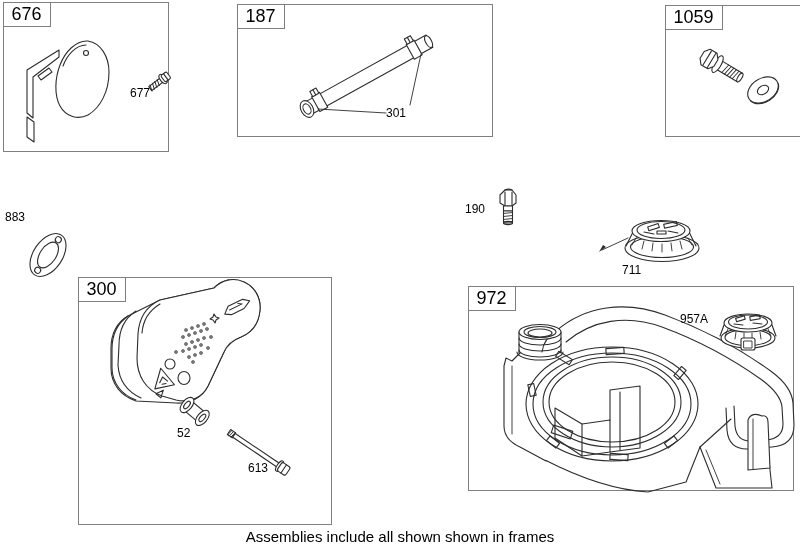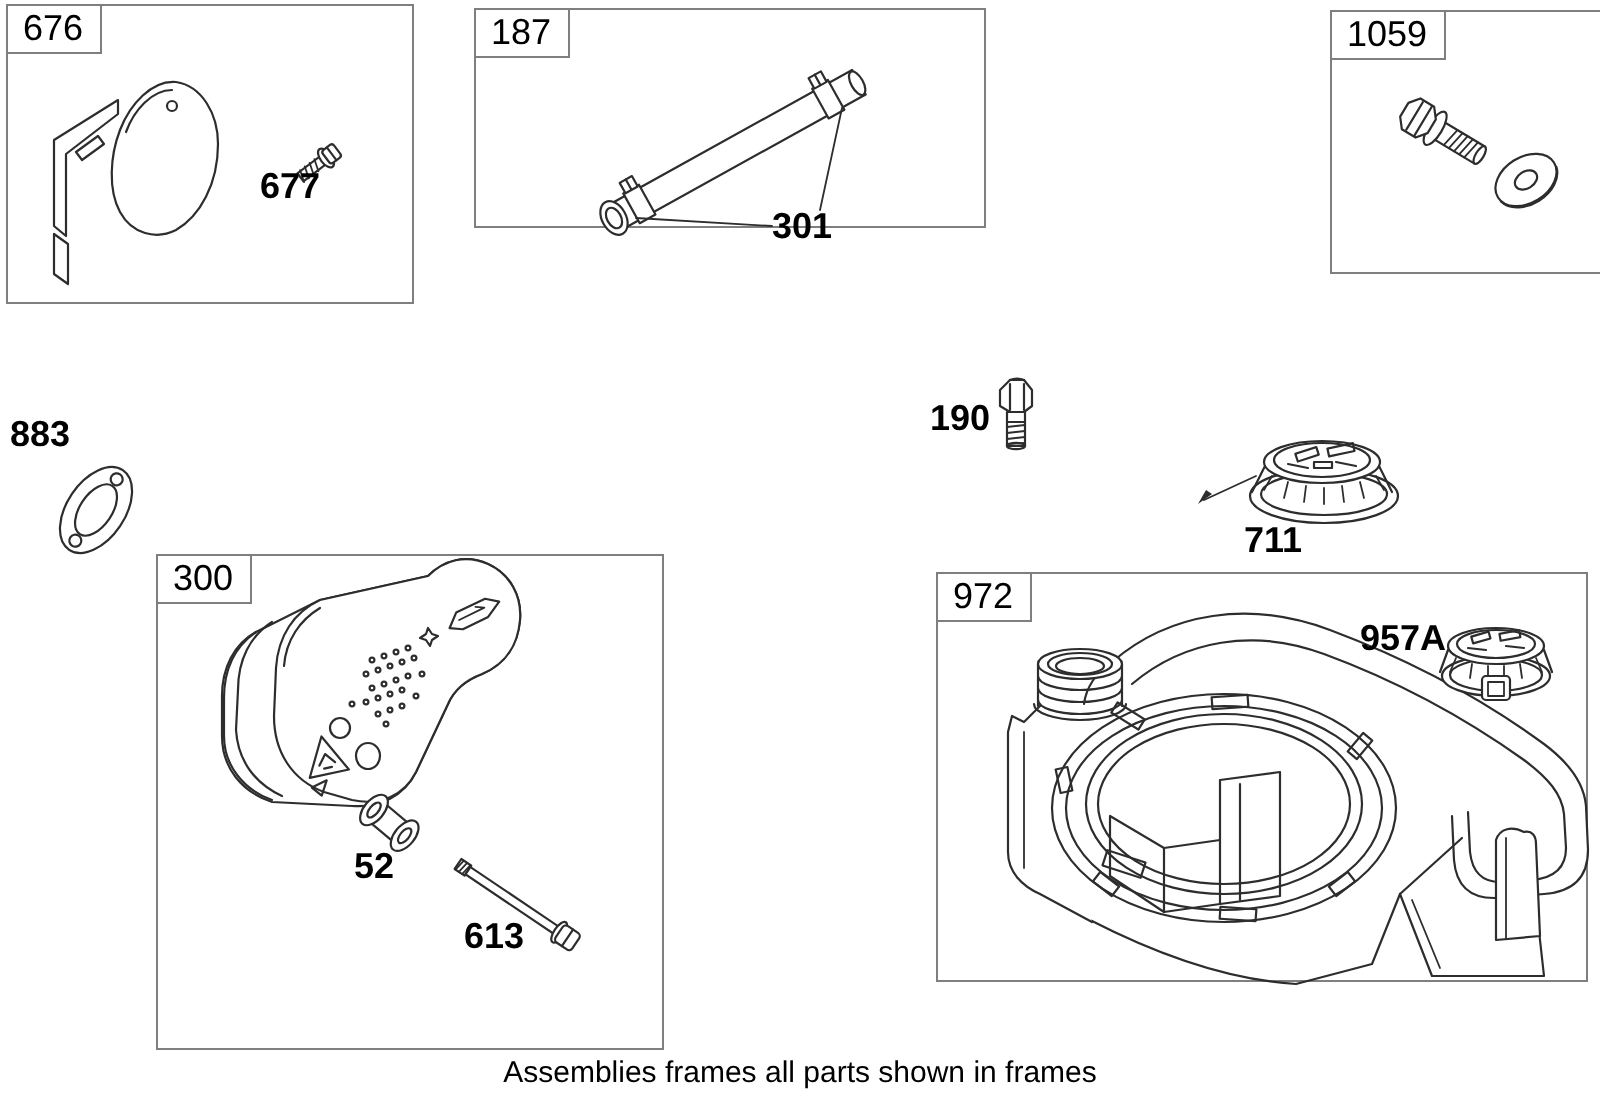--- a/index.html
+++ b/index.html
@@ -13,43 +13,42 @@
   .frame{
     position:absolute;border:1.5px solid var(--frame);background:transparent;
     box-sizing:border-box;
   }
   .frame-label{
     position:absolute;top:-1.5px;left:-1.5px;border:1.5px solid var(--frame);
     background:var(--bg);color:var(--text);font-size:18px;line-height:23px;
     padding:0 8px;white-space:nowrap;
   }
   .part-label{
-    position:absolute;color:var(--text);font-size:18px;line-height:18px;
+    position:absolute;color:var(--text);font-size:12px;line-height:18px;
     white-space:nowrap;
-    font-weight:bold;
   }
   #art{position:absolute;left:0;top:0;pointer-events:none;}
   #art *{stroke:var(--line);stroke-width:1.1;fill:none;stroke-linecap:round;stroke-linejoin:round;}
   #art .w{fill:#fff;}
   #art .dot{fill:var(--line);stroke:none;}
   #art .thin{stroke-width:0.9;}
   .caption{
     position:absolute;left:0;top:528px;width:800px;text-align:center;
     color:var(--text);font-size:15px;
   }
 </style>
 </head>
 <body>
 
 <div id="stage">
 
-  <div class="frame" style="left:3px;top:2px;width:204px;height:150px;">
+  <div class="frame" style="left:3px;top:2px;width:166px;height:150px;">
     <div class="frame-label">676</div>
   </div>
-  <div class="frame" style="left:237px;top:4px;width:256px;height:110px;">
+  <div class="frame" style="left:237px;top:4px;width:256px;height:133px;">
     <div class="frame-label">187</div>
   </div>
   <div class="frame" style="left:665px;top:5px;width:148px;height:132px;">
     <div class="frame-label">1059</div>
   </div>
   <div class="frame" style="left:78px;top:245px;width:254px;height:248px;margin-top:32px;">
     <div class="frame-label">300</div>
   </div>
   <div class="frame" style="left:468px;top:286px;width:326px;height:205px;">
     <div class="frame-label">972</div>
@@ -268,16 +267,16 @@
     </g>
   </svg>
 
   <div class="part-label" style="left:130px;top:84px;">677</div>
   <div class="part-label" style="left:386px;top:104px;">301</div>
   <div class="part-label" style="left:5px;top:208px;">883</div>
   <div class="part-label" style="left:465px;top:200px;">190</div>
   <div class="part-label" style="left:622px;top:261px;">711</div>
   <div class="part-label" style="left:680px;top:310px;">957A</div>
   <div class="part-label" style="left:177px;top:424px;">52</div>
-  <div class="part-label" style="left:232px;top:459px;">613</div>
-
-  <div class="caption">Assemblies frames all parts shown in frames</div>
+  <div class="part-label" style="left:248px;top:459px;">613</div>
+
+  <div class="caption">Assemblies include all shown shown in frames</div>
 </div>
 
 </body></html>

